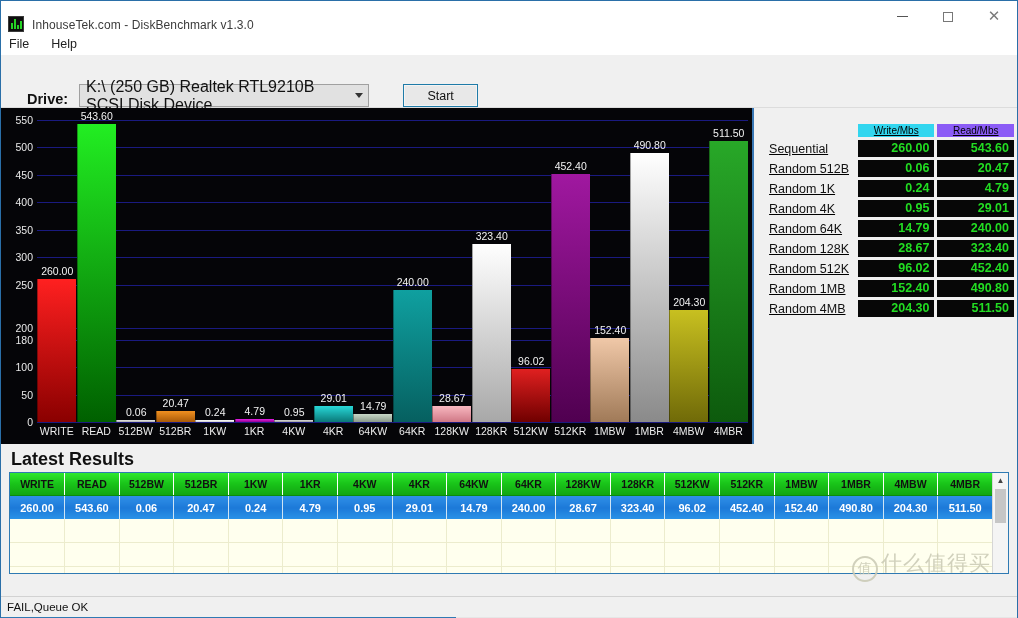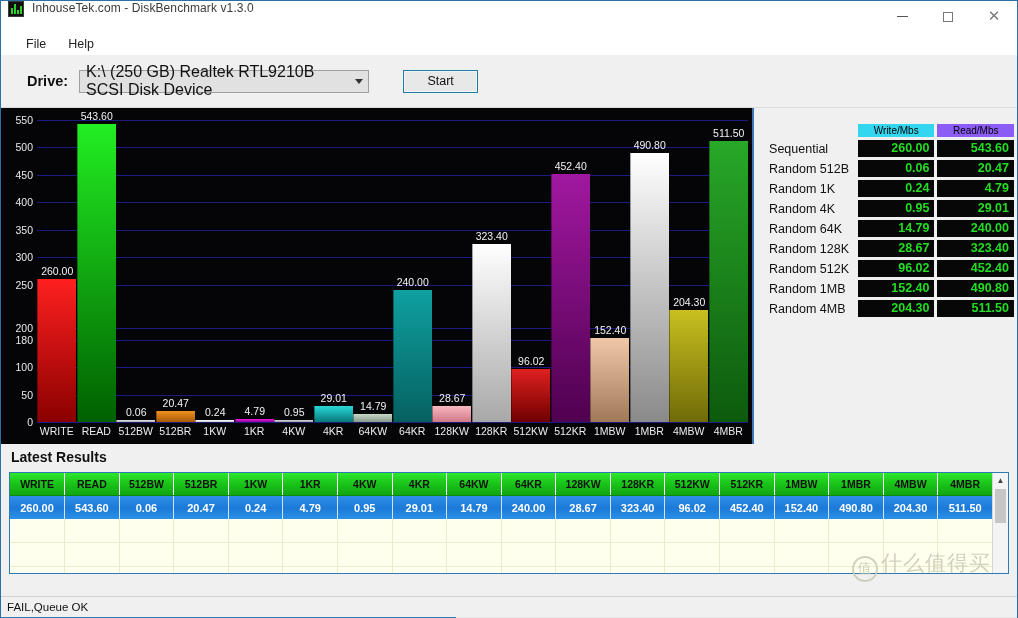--- a/index.html
+++ b/index.html
@@ -13,21 +13,21 @@
     position:relative;width:1018px;height:618px;
     background:#f0f0f0;
     border:1px solid #2a6fa8;
     box-sizing:border-box;
     display:flex;flex-direction:column;
   }
 
   
   .titlebar{
     height:31px;flex:0 0 31px;background:#ffffff;
-    display:flex;align-items:flex-start;position:relative;
+    display:flex;align-items:flex-end;position:relative;
   }
   .app-icon{
     width:16px;height:16px;margin-left:7px;margin-right:8px;
     background:#0e0e0e;border:1px solid #3a3a3a;box-sizing:border-box;
     display:flex;align-items:flex-end;justify-content:center;gap:1px;padding-bottom:2px;
   }
   .app-icon i{display:block;width:2px;background:#25d425;}
   .app-icon i:nth-child(1){height:6px;}
   .app-icon i:nth-child(2){height:10px;}
   .app-icon i:nth-child(3){height:4px;}
@@ -40,29 +40,29 @@
     width:46px;height:31px;display:flex;align-items:center;justify-content:center;
     color:#6a6a6a;font-size:13px;
   }
   .glyph-min{display:block;width:11px;height:1px;background:#555;}
   .glyph-max{display:block;width:10px;height:10px;border:1px solid #777;box-sizing:border-box;}
   .glyph-close{font-size:15px;line-height:1;color:#7a7a7a;font-family:"DejaVu Sans",sans-serif;}
 
   
   .menubar{
     height:23px;flex:0 0 23px;background:#ffffff;
-    display:flex;align-items:center;padding-left:22px;gap:16px;
+    display:flex;align-items:center;padding-left:5px;gap:16px;
     border-bottom:0;
   }
   .menuitem{font-size:12.5px;color:#222;padding:2px 3px;}
 
   
   .toolbar{
     height:52px;flex:0 0 52px;background:#f0f0f0;
-    display:flex;align-items:center;padding-left:26px;gap:11px;
+    display:flex;align-items:flex-end;padding-left:26px;gap:11px;
     border-bottom:1px solid #dcdcdc;
   }
   .drive-label{font-size:14.5px;font-weight:bold;color:#111;}
   .drive-select{
     width:290px;height:23px;box-sizing:border-box;
     background:#e1e1e1;border:1px solid #a0a0a0;
     display:flex;align-items:center;justify-content:space-between;
     padding:0 5px 0 6px;font-size:16px;color:#111;
   }
   .chev{
@@ -120,21 +120,21 @@
   }
   .xlab{
     flex:1 1 0;text-align:center;font-size:10.5px;color:#ededed;white-space:nowrap;
   }
 
   
   .results{
     flex:1 1 auto;background:#f0f0f0;position:relative;
     padding:13px 0 0 12px;box-sizing:border-box;
   }
-  .res-table{border-collapse:separate;border-spacing:3px 3px;}
+  .res-table{border-collapse:separate;border-spacing:3px 3px;text-decoration:underline;}
   .res-table td{padding:0;}
   .res-name{
     font-size:12.5px;color:#111;padding-right:6px !important;white-space:nowrap;
     text-align:left;
   }
   .res-head{
     width:78px;height:13px;font-size:10px;color:#000;
     text-align:center;line-height:13px;
   }
   .res-head.w{background:#32d6ef;}
@@ -146,21 +146,21 @@
     line-height:17px;box-sizing:border-box;
     font-family:"Liberation Sans", sans-serif;
   }
 
   
   .latest{
     flex:1 1 auto;background:#f0f0f0;position:relative;overflow:hidden;
     padding:0 0 0 0;
   }
   .latest-title{
-    font-size:14px;font-weight:bold;color:#111;
+    font-size:18px;font-weight:bold;color:#111;
     padding:5px 0 4px 10px;
   }
   .grid-outer{
     position:absolute;left:8px;right:8px;top:28px;bottom:22px;
     border:1px solid #2f7ab3;background:#ffffee;box-sizing:border-box;
     display:flex;
   }
   .grid-scroll{flex:1 1 auto;overflow:hidden;}
   .gtable{border-collapse:collapse;table-layout:fixed;width:983px;}
   .gtable th{

